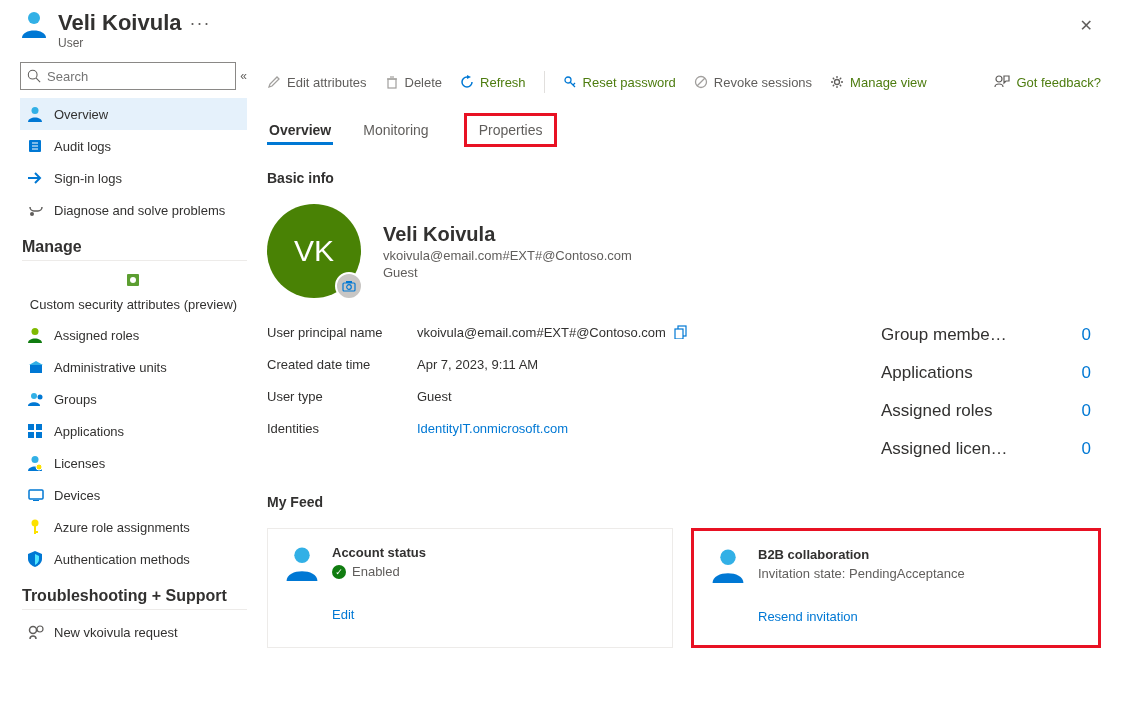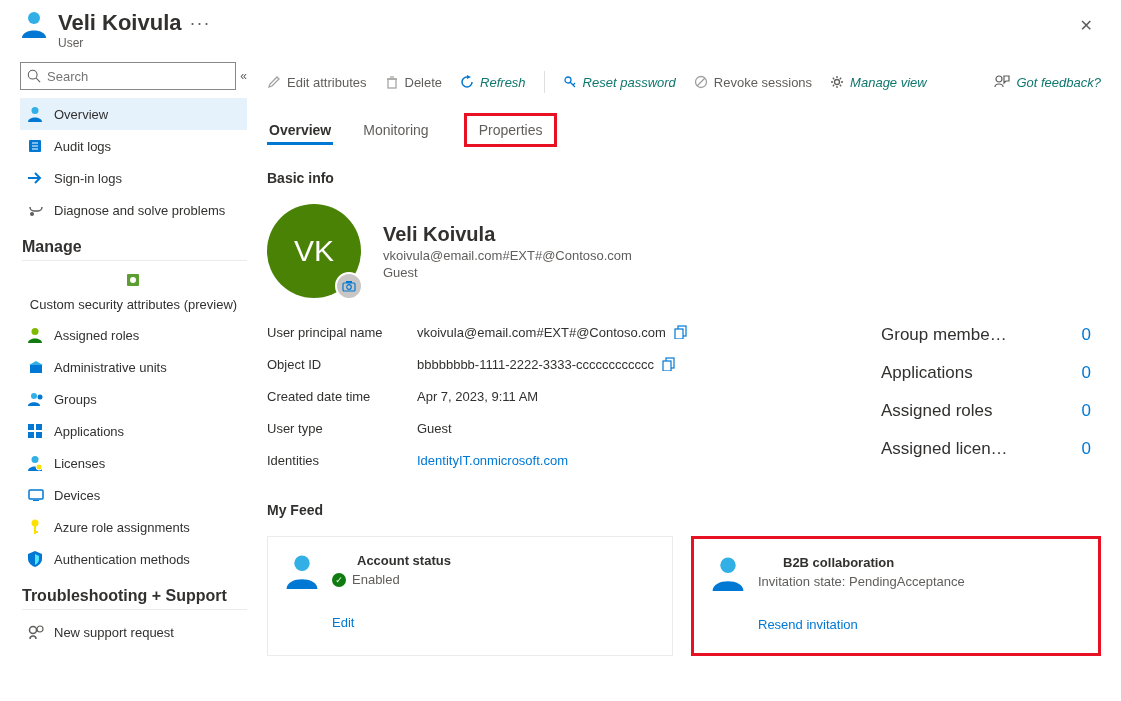--- a/index.html
+++ b/index.html
@@ -19,21 +19,21 @@
 .search-box{flex:1;height:28px;border:1px solid #8a8886;display:flex;align-items:center;padding:0 6px;gap:6px;}
 .search-box input{border:none;outline:none;font-size:13px;flex:1;background:transparent;}
 .collapse-icon{font-size:12px;color:#605e5c;cursor:pointer;}
 .nav-item{display:flex;align-items:center;height:32px;padding:0 8px;gap:10px;cursor:pointer;font-size:13px;color:#323130;}
 .nav-item.active{background:#e5f1fb;}
 .nav-item .nav-icon{width:16px;text-align:center;font-size:14px;}
 .nav-section{font-size:16px;font-weight:600;margin:12px 0 6px 2px;padding-bottom:4px;border-bottom:1px solid #edebe9;}
 .main{flex:1;padding:8px 20px 0 12px;overflow:auto;}
 .toolbar{display:flex;align-items:center;gap:18px;height:40px;}
 .tool-item{display:flex;align-items:center;gap:6px;font-size:13px;color:#605e5c;cursor:pointer;}
-.tool-item.enabled{color:#0f766e;font-style:italic;}
+.tool-item.enabled{color:#4d7c0f;}
 .tabs{display:flex;align-items:center;gap:28px;margin-top:14px;}
 .tab{font-size:14px;color:#605e5c;padding:6px 2px;cursor:pointer;position:relative;}
 .tab.active{color:#323130;font-weight:600;}
 .tab.active::after{content:"";position:absolute;left:0;right:0;bottom:-1px;height:3px;background:#0078d4;}
 .tab.highlight-box{border:3px solid #e81123;padding:6px 12px;margin:-3px -3px -3px 5px;}
 .section-title{font-size:14px;font-weight:600;margin-top:26px;margin-bottom:18px;}
 .profile-row{display:flex;align-items:center;gap:22px;margin-bottom:18px;}
 .avatar-wrap{position:relative;width:94px;height:94px;}
 .avatar{width:94px;height:94px;border-radius:50%;background:#498205;color:#fff;display:flex;align-items:center;justify-content:center;font-size:30px;font-weight:400;}
 .cam-badge{position:absolute;right:-2px;bottom:-2px;width:28px;height:28px;border-radius:50%;background:#c8c6c4;border:2px solid #fff;display:flex;align-items:center;justify-content:center;}
@@ -48,21 +48,21 @@
 .info-val.link{color:#0078d4;cursor:pointer;}
 .copy-icon{color:#0078d4;cursor:pointer;font-size:14px;}
 .stat-row{display:flex;align-items:center;justify-content:space-between;min-height:38px;font-size:17px;}
 .stat-label{color:#323130;}
 .stat-val{color:#0078d4;cursor:pointer;padding-right:10px;}
 .feed-row{display:flex;gap:18px;margin-top:12px;}
 .card{flex:1;border:1px solid #edebe9;padding:16px 18px;min-height:120px;position:relative;}
 .card.highlight{border:3px solid #e81123;}
 .card-head{display:flex;gap:14px;}
 .card-body{margin-left:0;}
-.card-title{font-size:13px;font-weight:600;margin-left:25px;}
+.card-title{font-size:13px;font-weight:600;}
 .card-sub{font-size:13px;color:#605e5c;margin-top:4px;display:flex;align-items:center;gap:6px;}
 .card-action{font-size:13px;color:#0078d4;cursor:pointer;margin-top:26px;margin-left:46px;}
 .divider{height:22px;border-left:1px solid #e1dfdd;}
 svg{display:block;}
 .green-check{width:14px;height:14px;border-radius:50%;background:#107c10;color:#fff;display:flex;align-items:center;justify-content:center;font-size:9px;}
 </style>
 </head>
 <body>
 
 <div class="app">
@@ -227,21 +227,21 @@
       <div class="nav-section">Troubleshooting + Support</div>
 
       <div class="nav-item">
         <span class="nav-icon">
             <svg width="16" height="14" viewBox="0 0 16 14">
               <circle cx="5" cy="5" r="3.5" fill="none" stroke="#605e5c" stroke-width="1.5"></circle>
               <path d="M8 14 C8 10 2 10 2 14" stroke="#605e5c" stroke-width="1.5" fill="none"></path>
               <circle cx="12" cy="4" r="3" fill="none" stroke="#605e5c" stroke-width="1.2"></circle>
             </svg>
           </span>
-        <span>New support request</span>
+        <span>New vkoivula request</span>
       </div>
     </div>
 
     <div class="main">
       <div class="toolbar">
         <div class="tool-item">
           <svg width="14" height="14" viewBox="0 0 14 14">
               <path d="M2 12 L3 9 L10 2 L12 4 L5 11 Z" fill="none" stroke="#a19f9d" stroke-width="1.3"></path>
             </svg>
           <span>Edit attributes</span>
@@ -320,32 +320,20 @@
           <div class="type">Guest</div>
         </div>
       </div>
 
       <div class="info-grid">
         <div class="info-col" style="flex:1.6">
           <div class="info-row">
             <div class="info-label">User principal name</div>
             <div class="info-val">
                 <span>vkoivula@email.com#EXT#@Contoso.com</span>
-              <span class="copy-icon">
-                  <svg width="14" height="14" viewBox="0 0 14 14">
-                    <rect x="4" y="1" width="8" height="10" fill="none" stroke="#0078d4" stroke-width="1.2"></rect>
-                    <rect x="1" y="4" width="8" height="10" fill="#fff" stroke="#0078d4" stroke-width="1.2"></rect>
-                  </svg>
-                </span>
-            </div>
-          </div>
-          <div class="info-row">
-            <div class="info-label">Object ID</div>
-            <div class="info-val">
-                <span>bbbbbbbb-1111-2222-3333-cccccccccccc</span>
               <span class="copy-icon">
                   <svg width="14" height="14" viewBox="0 0 14 14">
                     <rect x="4" y="1" width="8" height="10" fill="none" stroke="#0078d4" stroke-width="1.2"></rect>
                     <rect x="1" y="4" width="8" height="10" fill="#fff" stroke="#0078d4" stroke-width="1.2"></rect>
                   </svg>
                 </span>
             </div>
           </div>
           <div class="info-row">
             <div class="info-label">Created date time</div>

